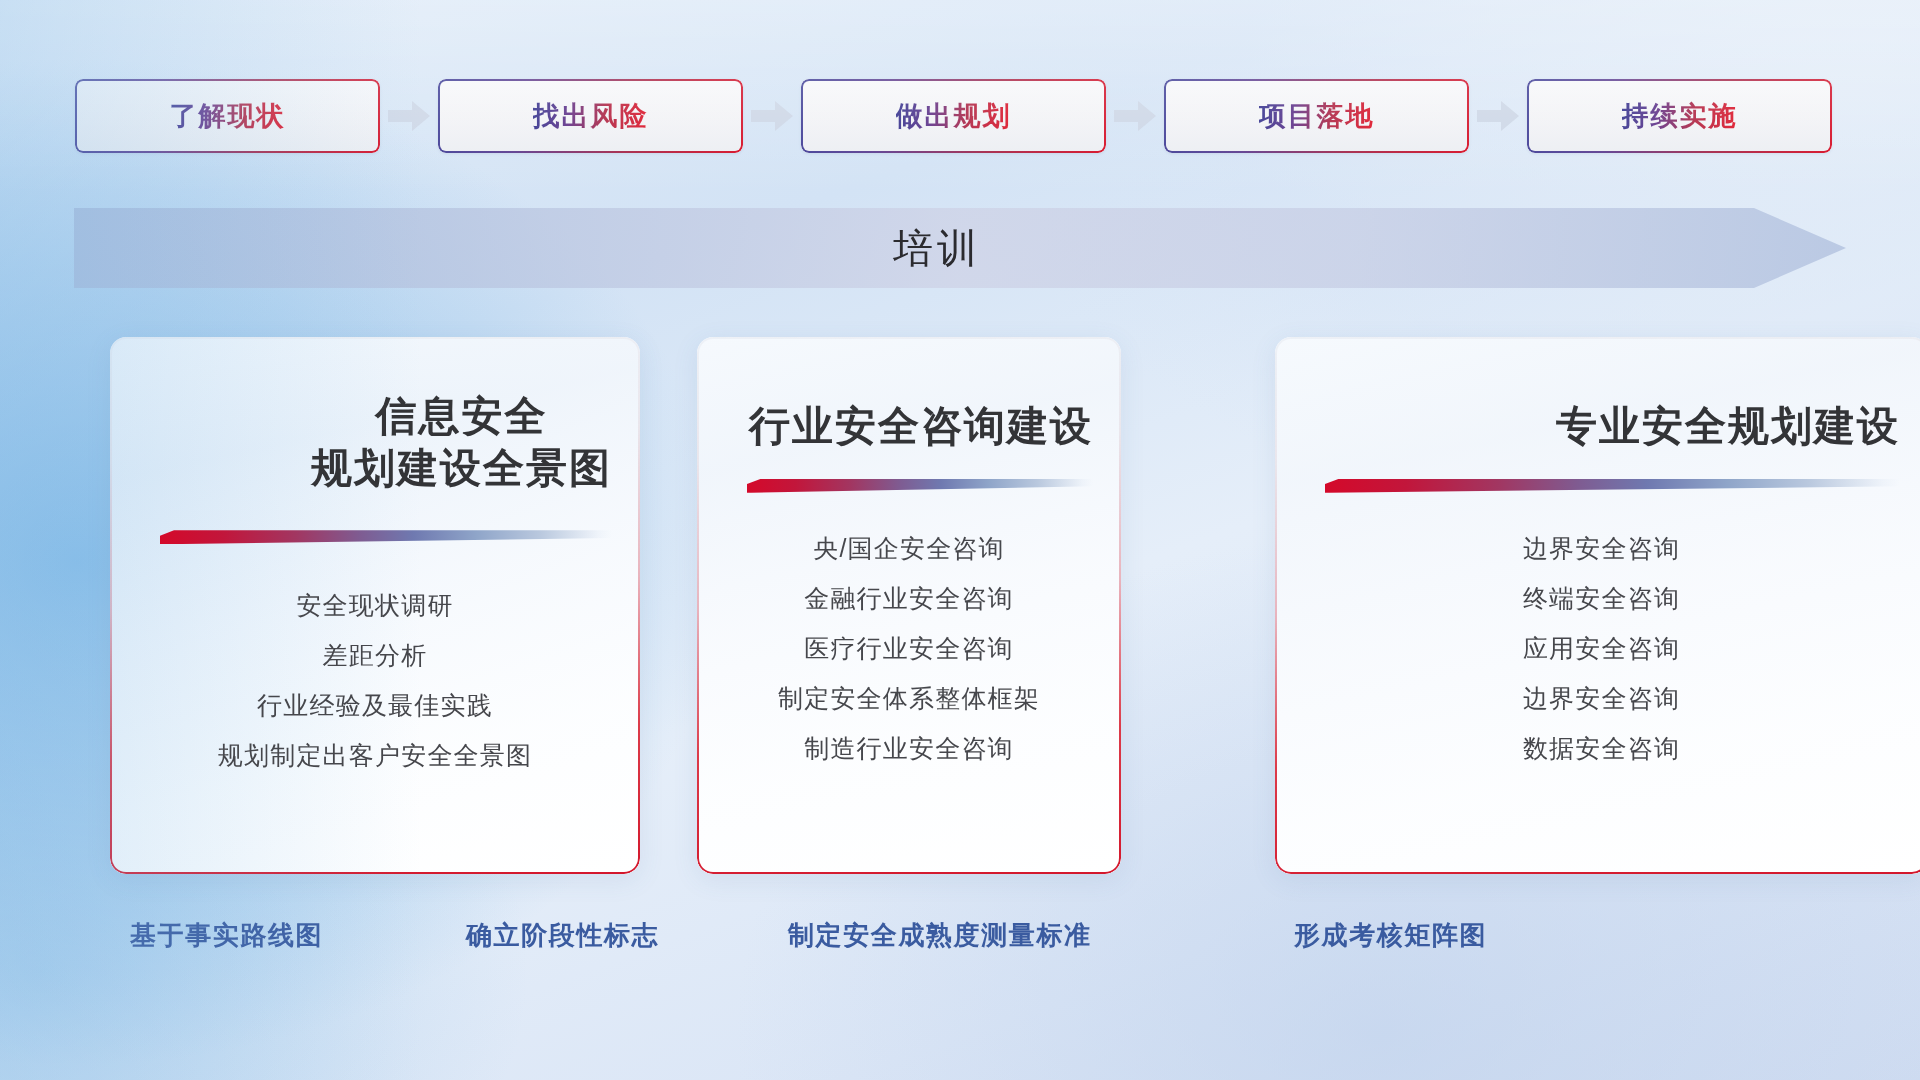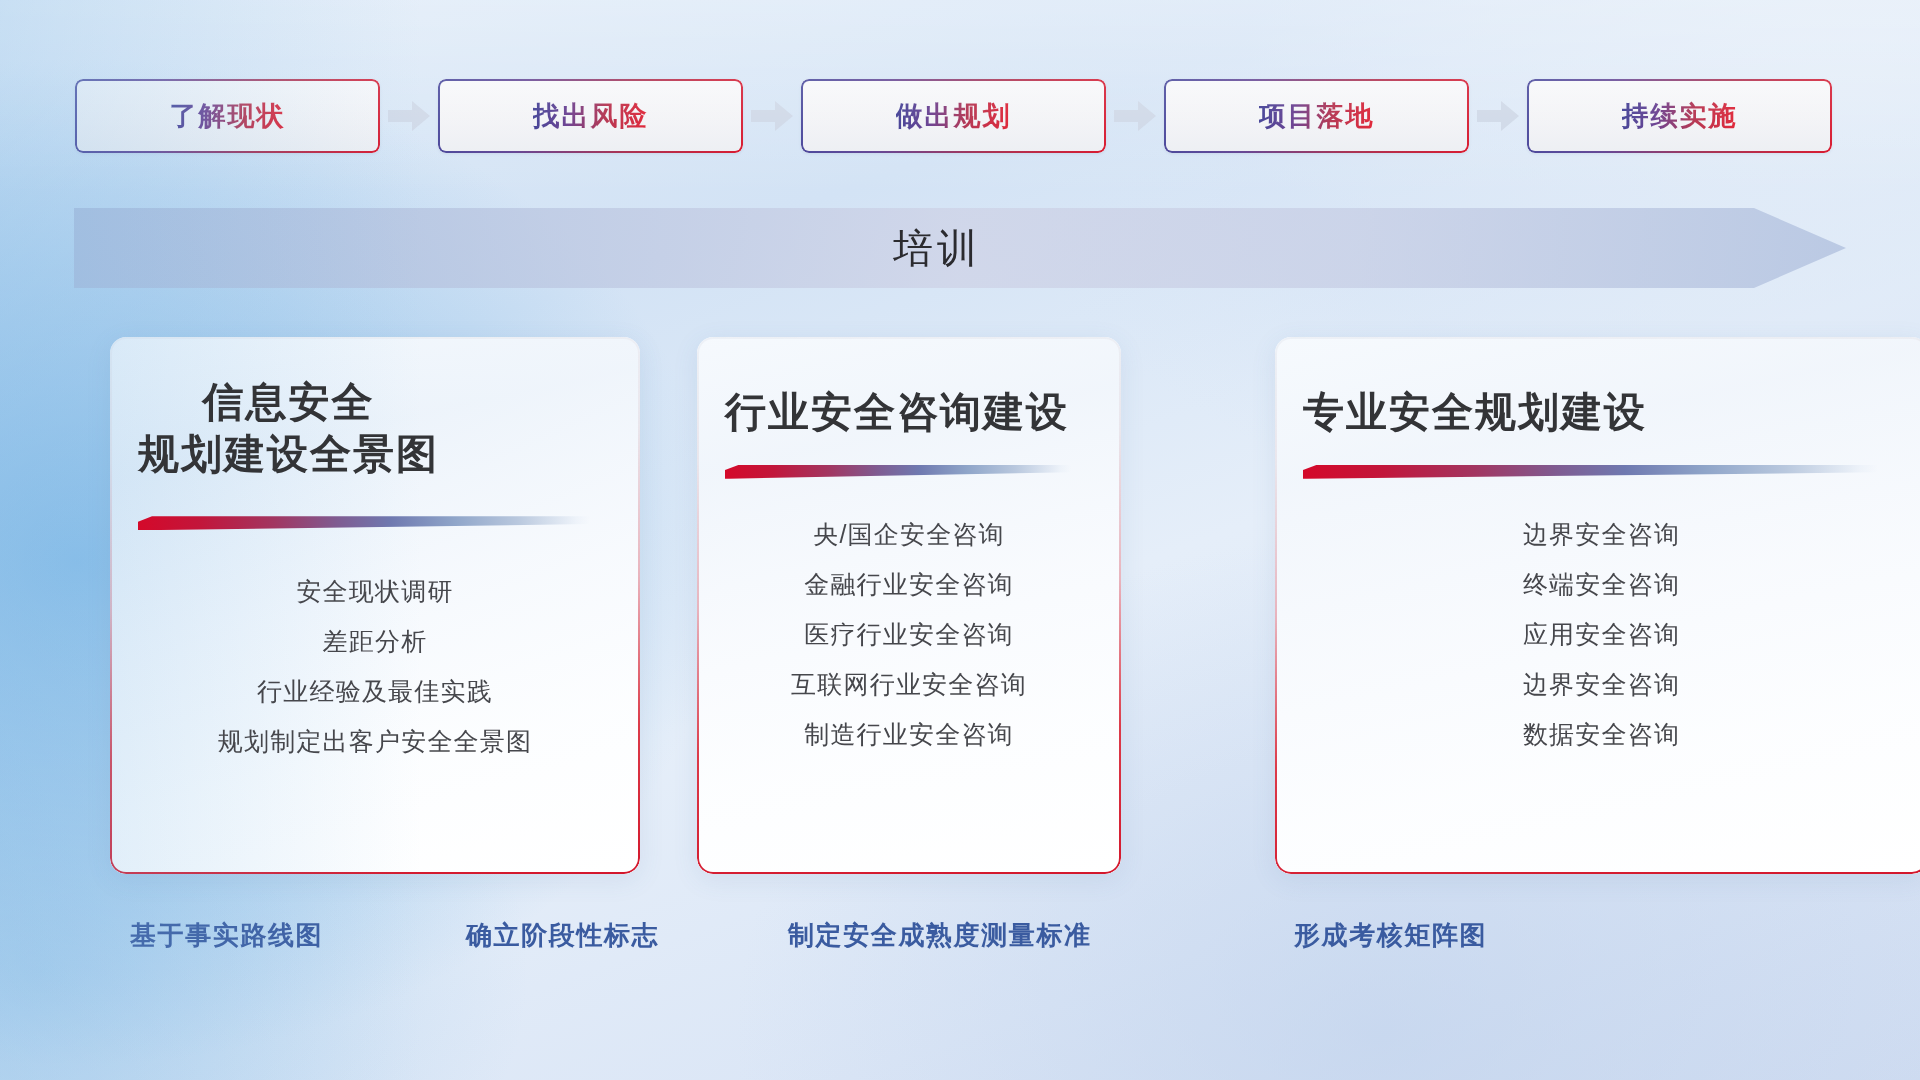--- a/index.html
+++ b/index.html
@@ -146,22 +146,22 @@
   }
   .card-1{ left:110px; width:530px; }
   .card-2{ left:697px; width:424px; }
   .card-3{ left:1275px; width:653px; }
 
   .card-inner{
     position:relative;
     z-index:2;
     height:100%;
     display:flex; flex-direction:column;
-    align-items:flex-start;
-    padding:0 28px;
+    align-items:flex-end;
+    padding:14px 28px;
   }
 
   .card-title{
     margin-top:44px;
     text-align:center;
     font-size:41px;
     font-weight:700;
     letter-spacing:2px;
     line-height:1.26;
     color:#333437;
@@ -309,21 +309,21 @@
     <div class="card card-2">
       <div class="card-inner">
         <div class="card-title">行业安全咨询建设</div>
         <div class="card-divider">
             <span></span>
           </div>
         <div class="card-list">
           <div class="card-list-item">央/国企安全咨询</div>
           <div class="card-list-item">金融行业安全咨询</div>
           <div class="card-list-item">医疗行业安全咨询</div>
-          <div class="card-list-item">互联网行业安全咨询</div>
+          <div class="card-list-item">制定安全体系整体框架</div>
           <div class="card-list-item">制造行业安全咨询</div>
         </div>
       </div>
     </div>
 
     <div class="card card-3">
       <div class="card-inner">
         <div class="card-title">专业安全规划建设</div>
         <div class="card-divider">
             <span></span>

